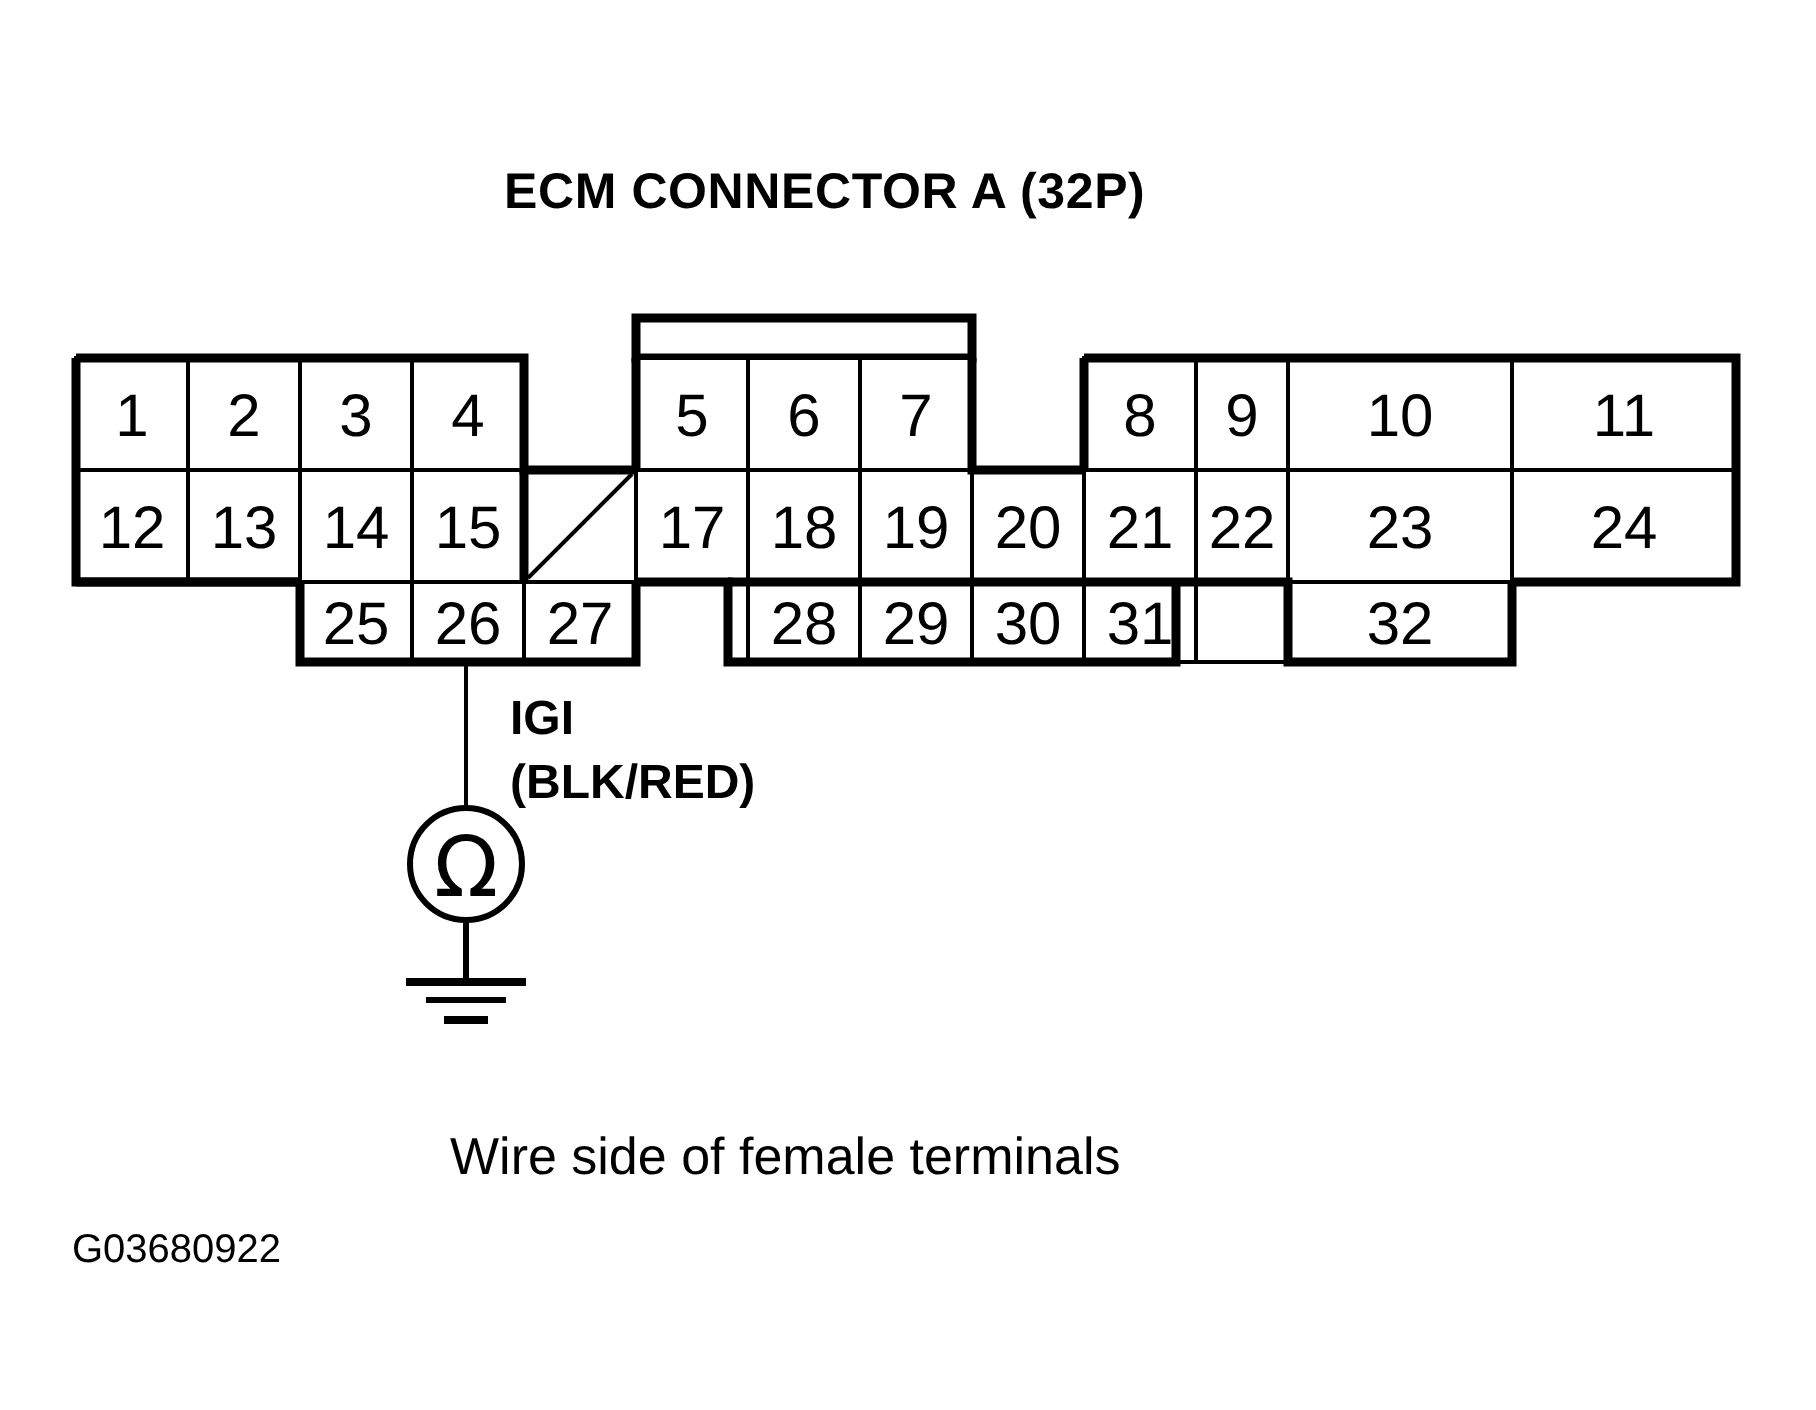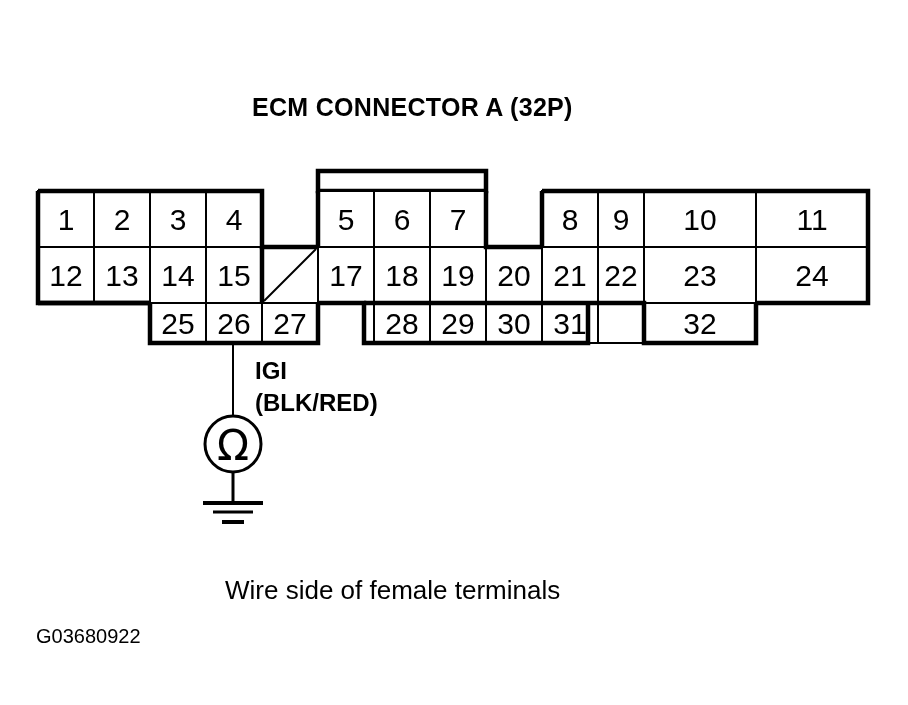--- a/index.html
+++ b/index.html
@@ -11,21 +11,21 @@
     width: 908px;
     height: 705px;
     position: relative;
     font-family: "Liberation Sans", sans-serif;
     color: #000000;
     overflow: hidden;
   }
   #figure-root {
     position: absolute;
     left: 0;
-    top: 16px;
+    top: 4px;
     width: 908px;
     height: 505px;
   }
   svg.diagram {
     display: block;
     width: 908px;
     height: 705px;
   }
   .ttl {
     font-family: "Liberation Sans", sans-serif;

